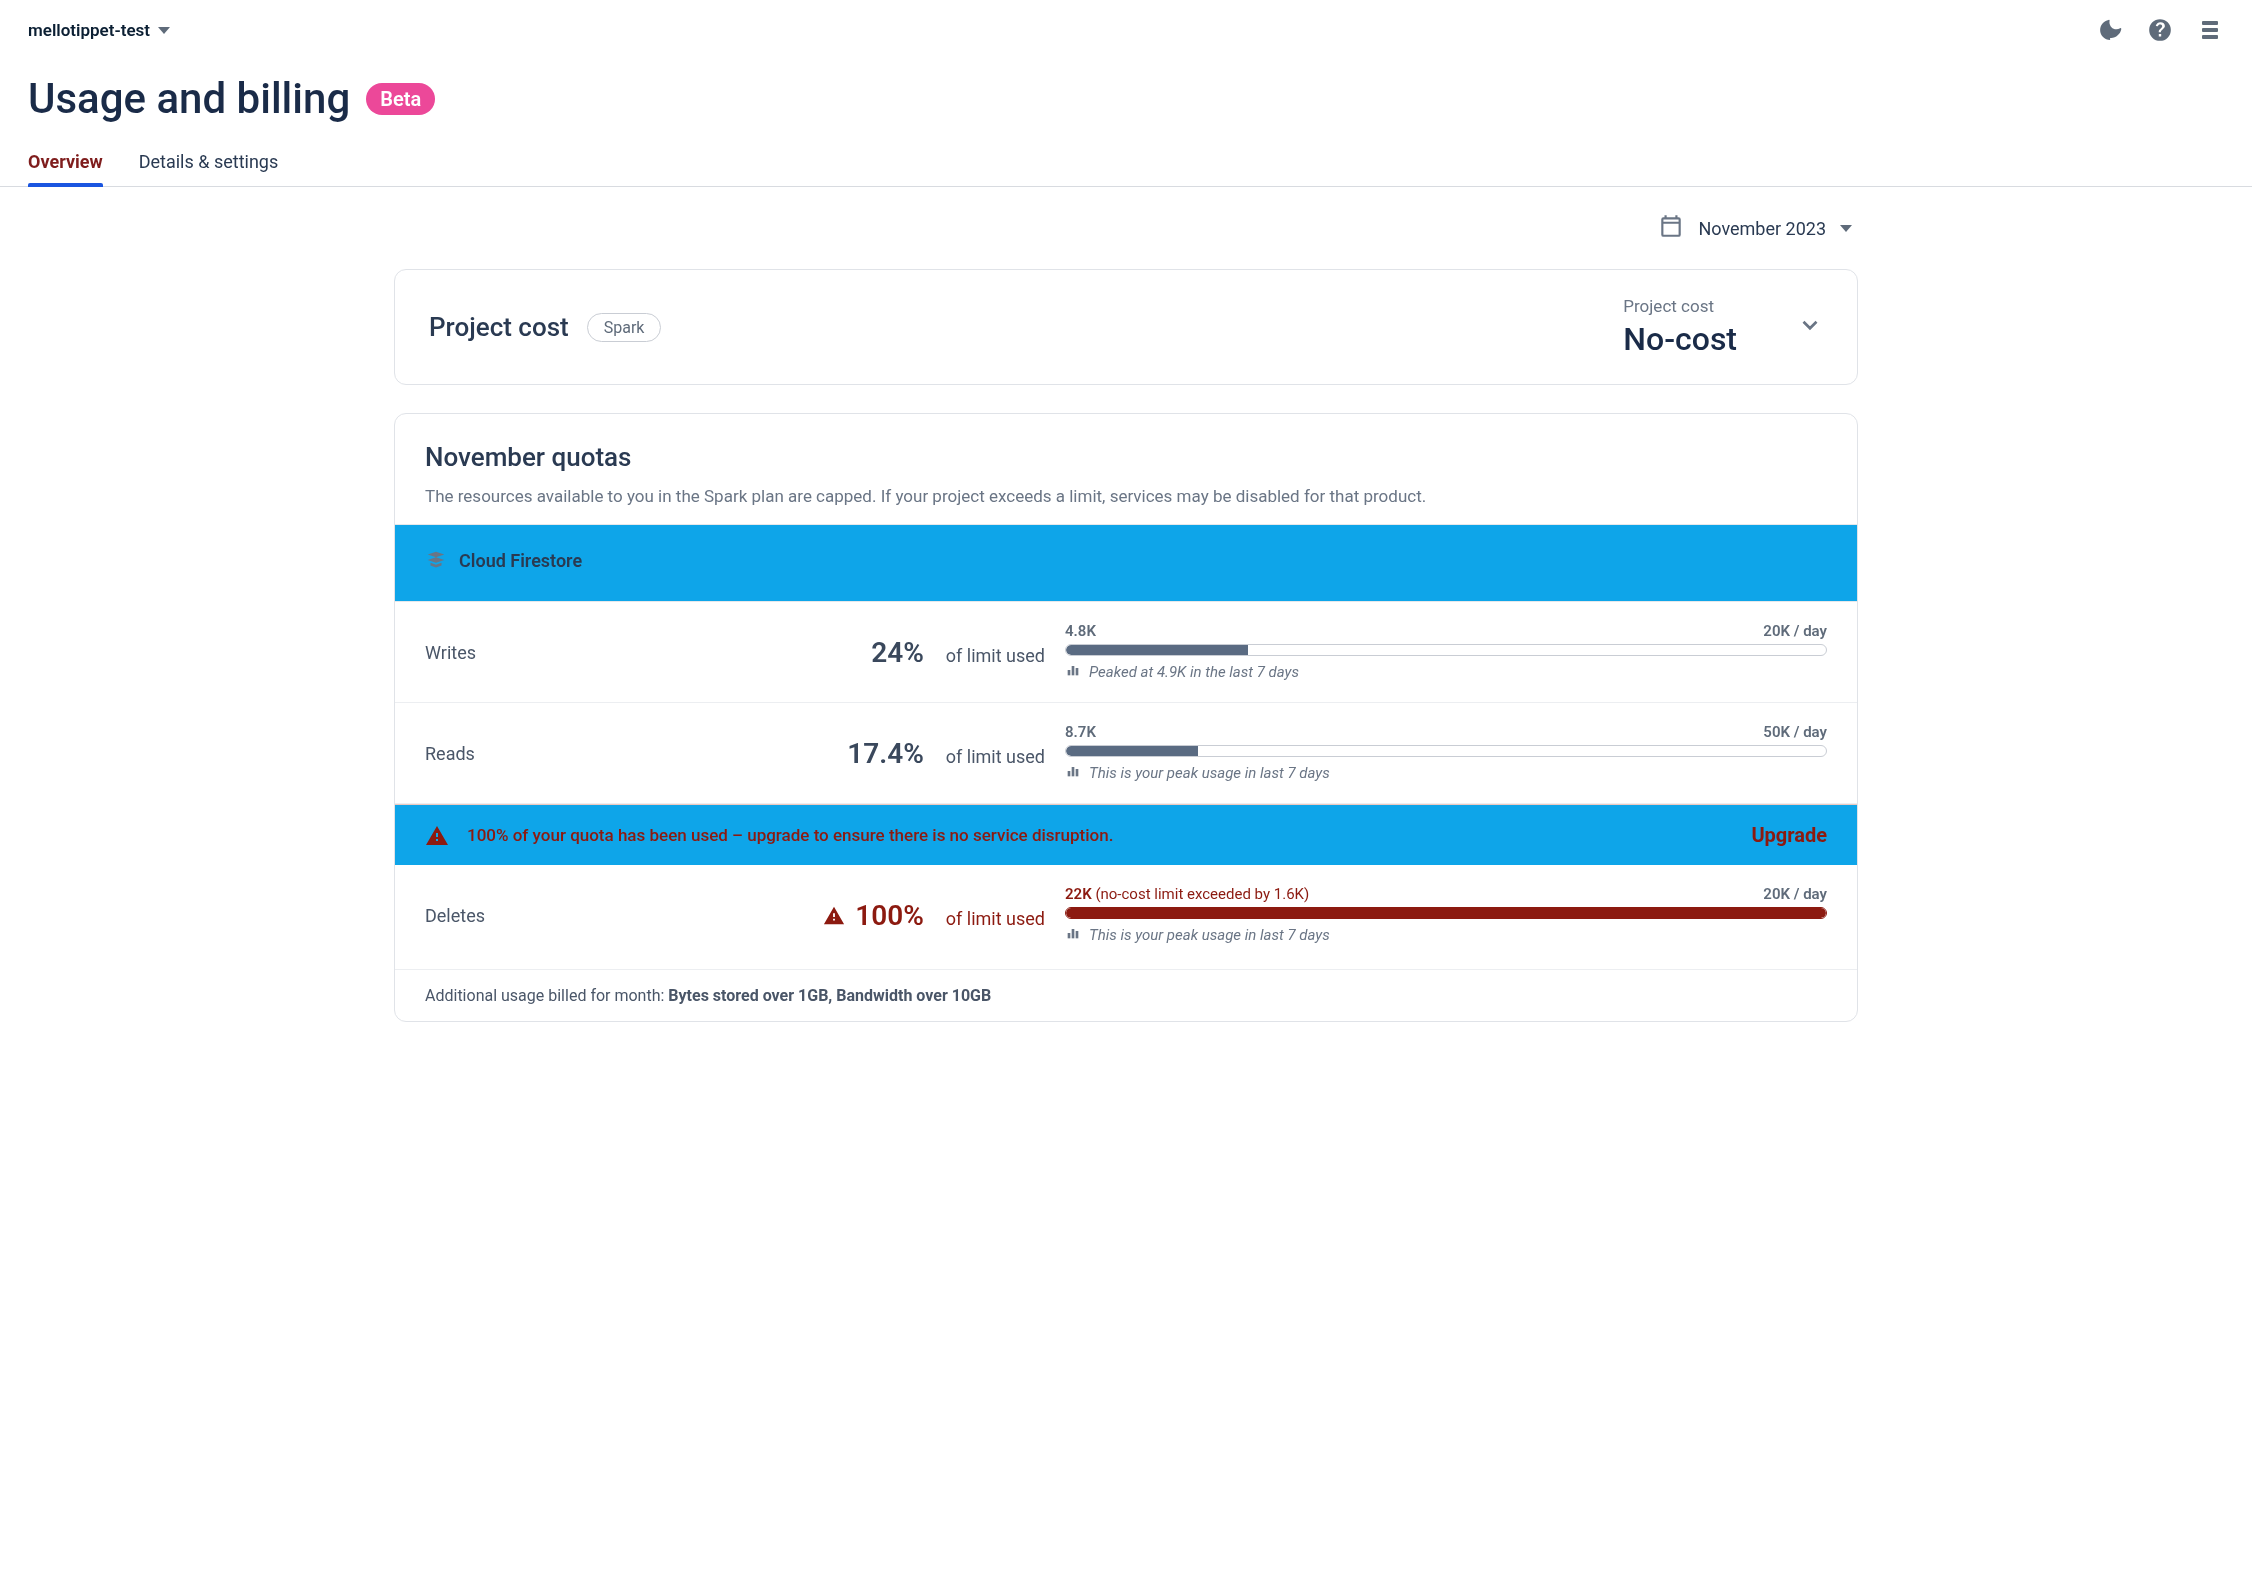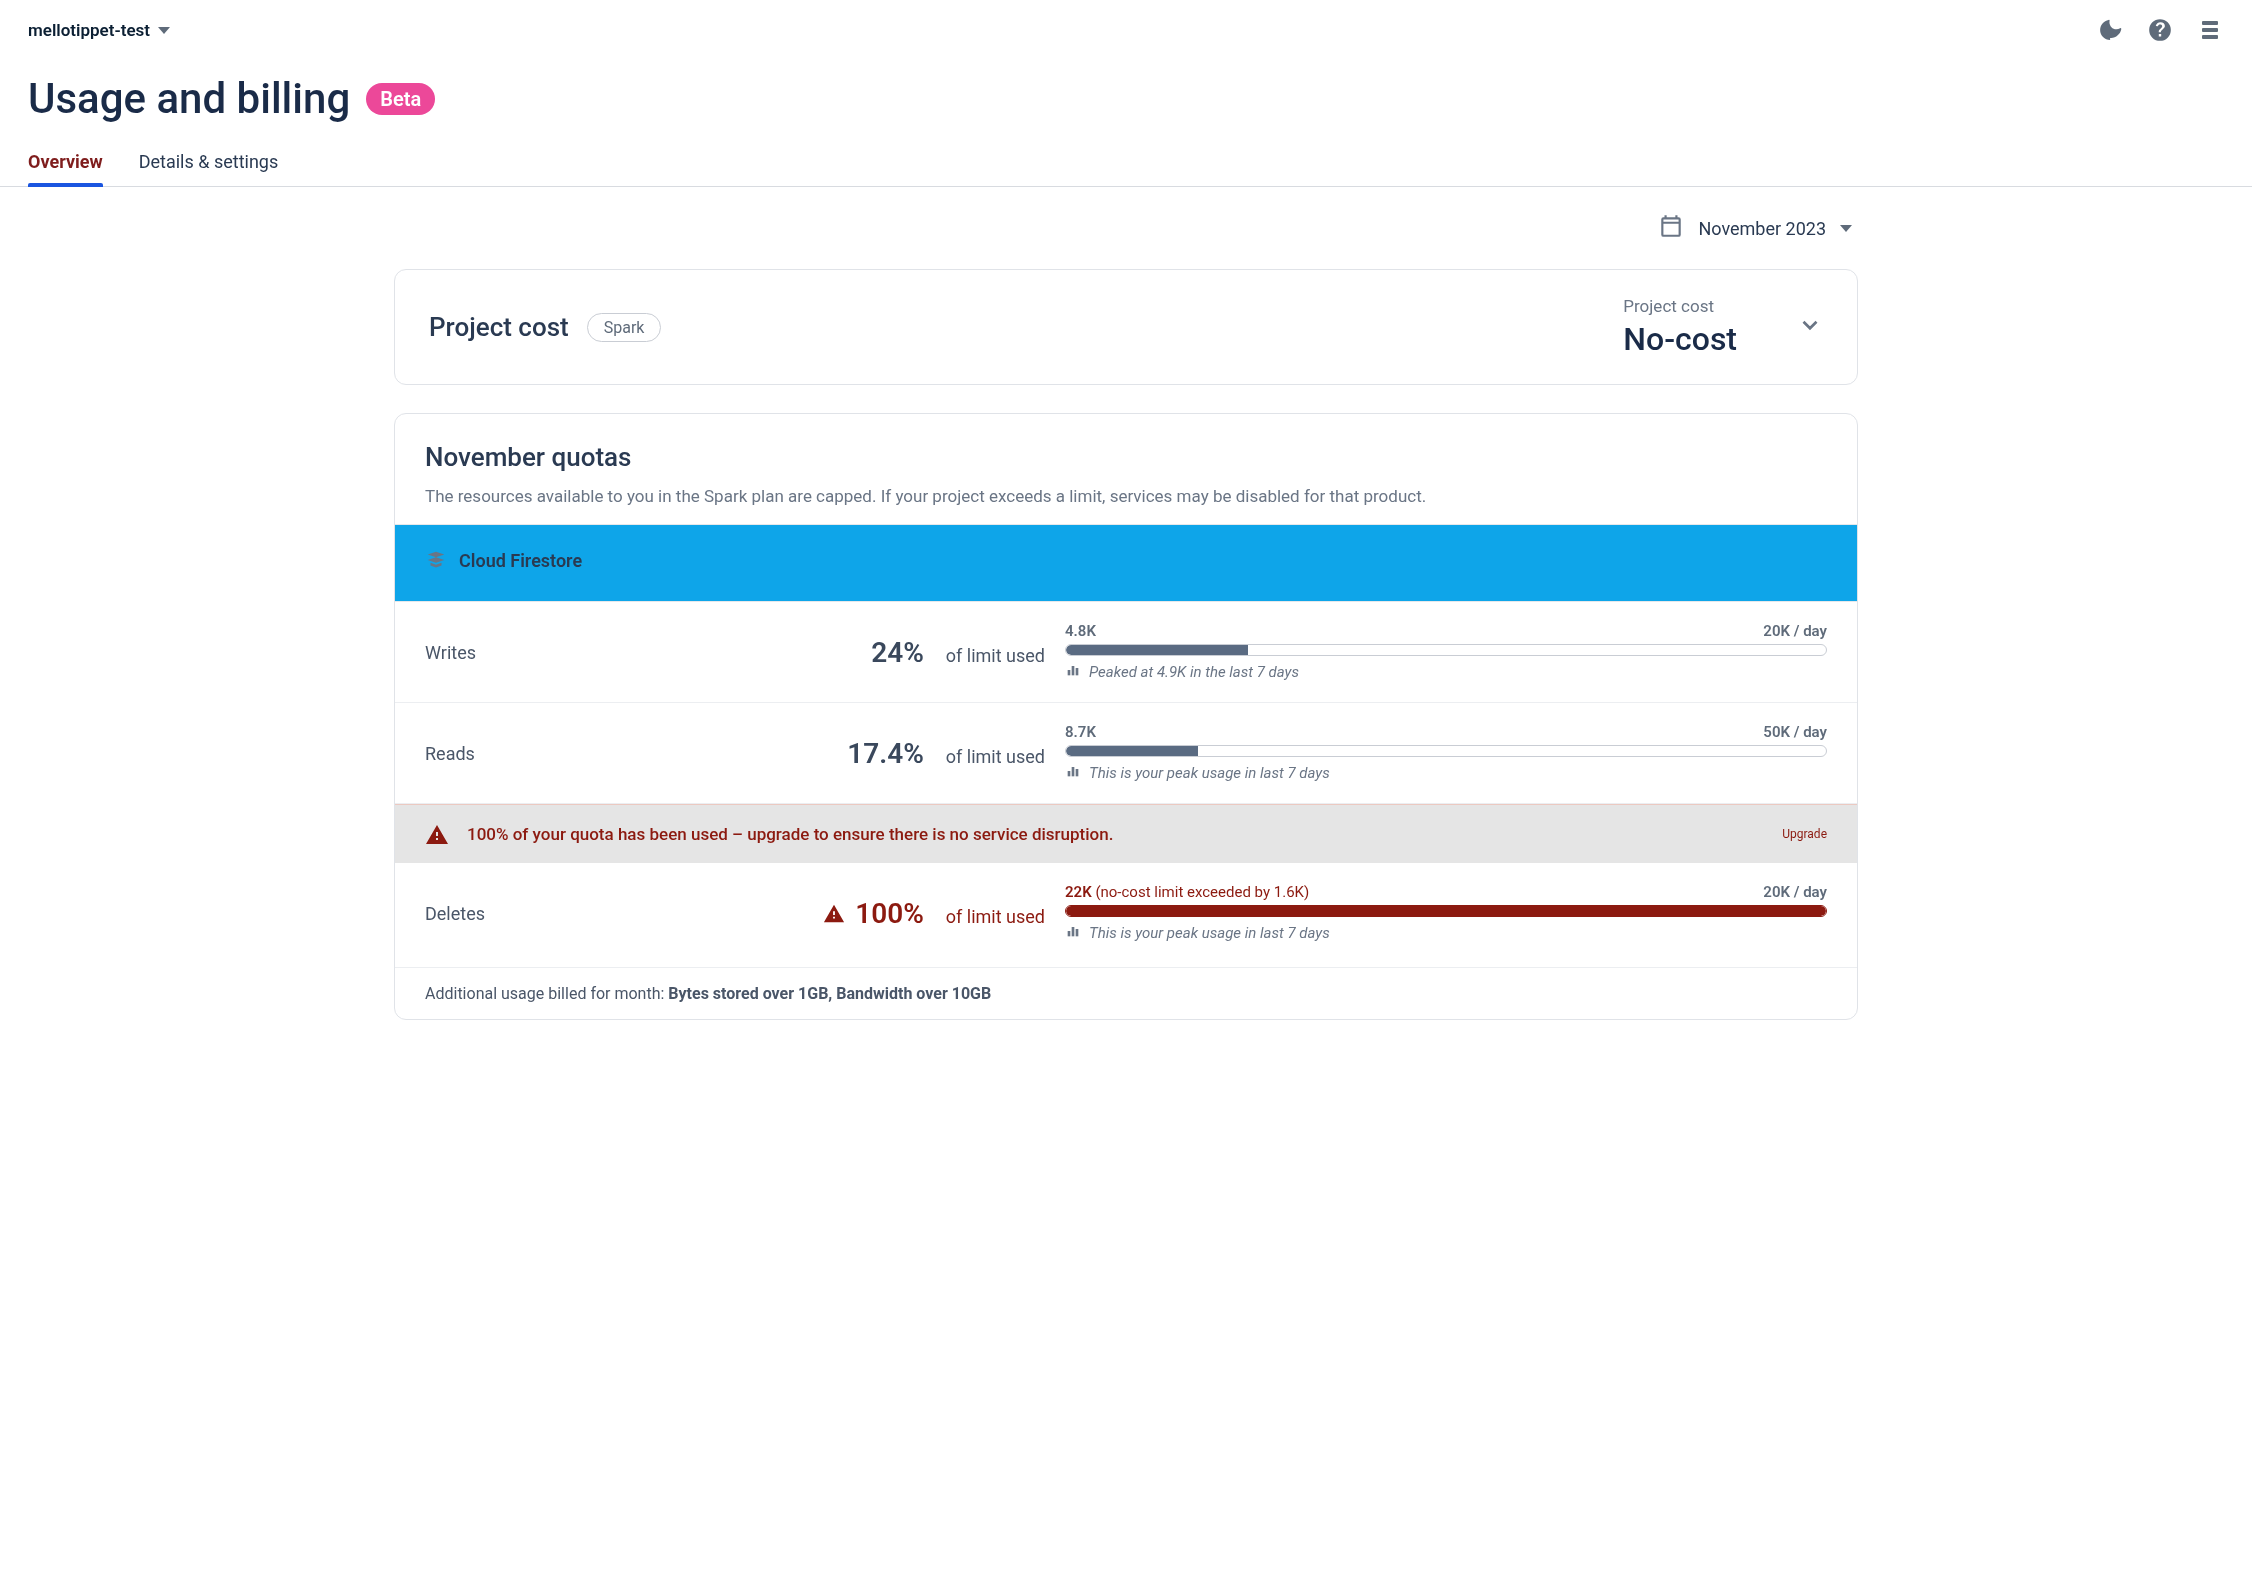--- a/index.html
+++ b/index.html
@@ -255,36 +255,36 @@
     color: #6a7585;
   }
   .bar-footer .ic { font-style: normal; color: #6a7585; }
 
   
   .warning-banner {
     display: flex;
     align-items: center;
     justify-content: space-between;
     padding: 18px 30px;
-    background: #e5e5e5;
+    background: #0ea5e9;
     color: #8c1a10;
     border-top: 1px solid #ecc9c1;
     gap: 48px;
   }
   .warning-left {
     display: flex;
     align-items: center;
     gap: 18px;
     font-size: 17px;
     font-weight: 500;
   }
   .upgrade-btn {
     color: #8c1a10;
-    font-weight: 400;
-    font-size: 12px;
+    font-weight: 700;
+    font-size: 20px;
     cursor: pointer;
   }
   .warn-triangle { width: 24px; height: 22px; }
 
   .danger-row {
     display: grid;
     grid-template-columns: 340px 260px 1fr;
     align-items: center;
     padding: 20px 30px 24px 30px;
     gap: 20px;

